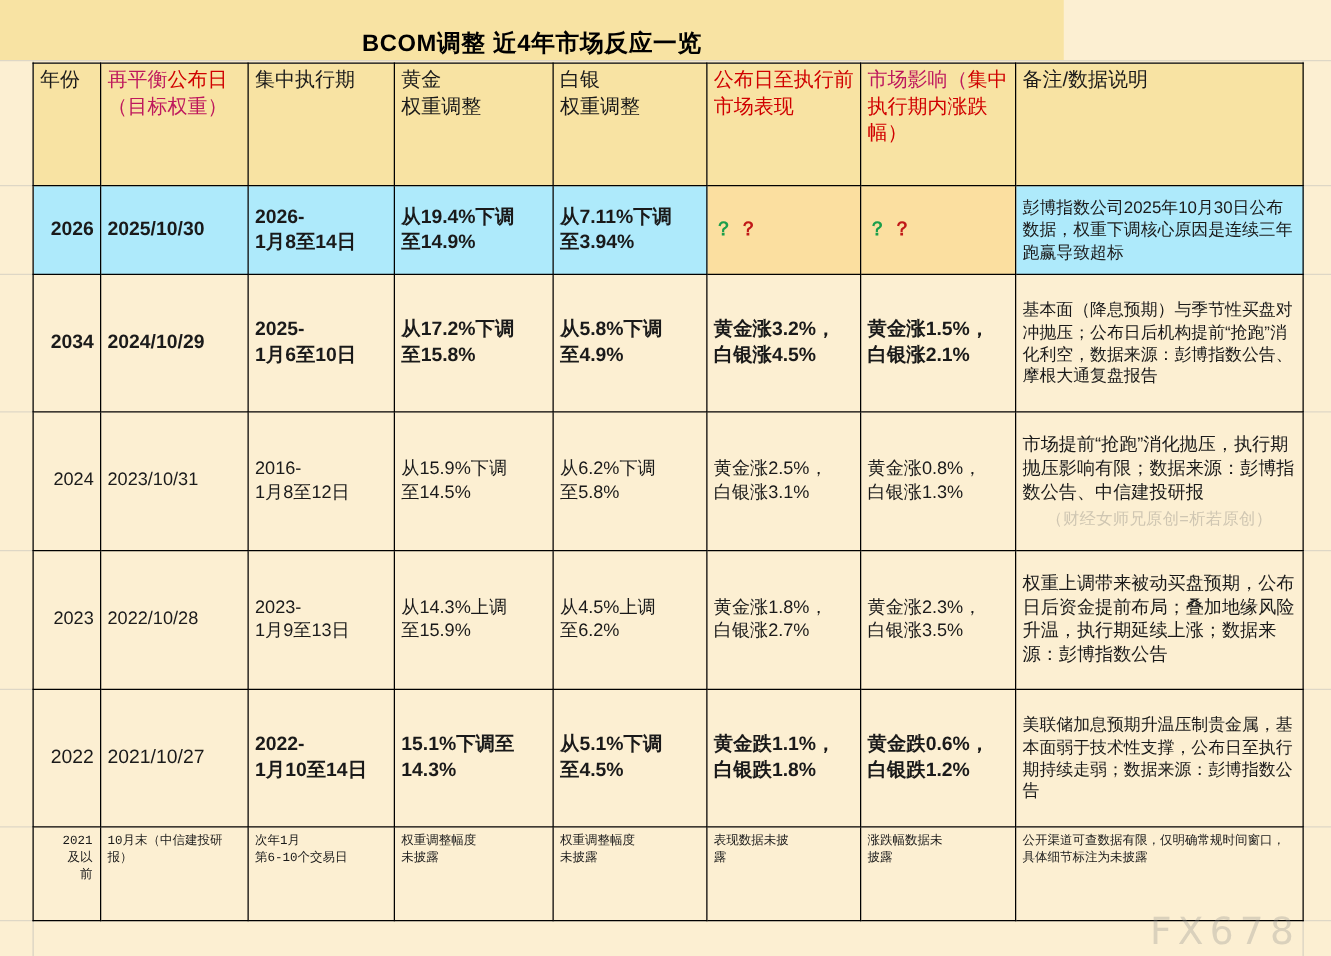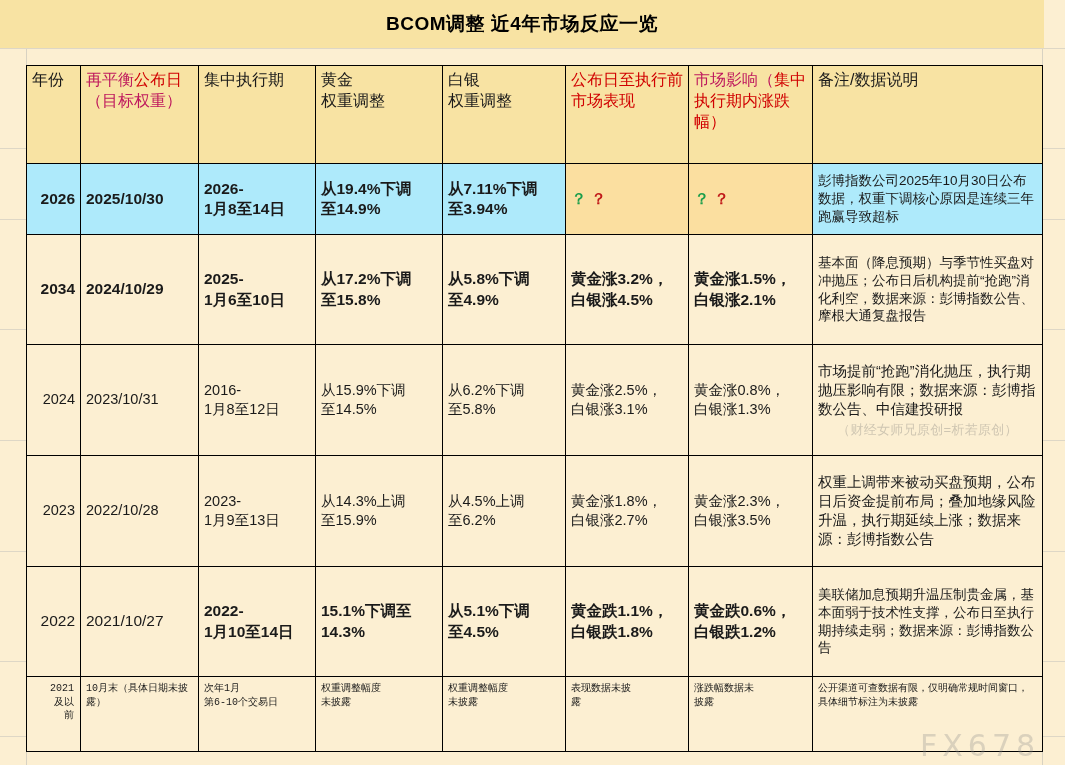--- a/index.html
+++ b/index.html
@@ -21,25 +21,25 @@
     width: 1065px;
     height: 765px;
     background: #fcefd2;
   }
 
   
   #title-bar {
     position: absolute;
     left: 0;
     top: 0;
-    width: 1044px;
+    width: 851px;
     height: 48px;
     background: #f8e3a3;
     display: flex;
-    align-items: center;
+    align-items: flex-end;
     justify-content: center;
     box-sizing: border-box;
   }
   #title-bar .title-text {
     font-size: 19px;
     font-weight: bold;
     color: #000000;
     letter-spacing: .5px;
     white-space: nowrap;
   }
@@ -72,21 +72,20 @@
     height: 1px;
     background: #ded7c6;
   }
 
   
   #tbl-wrap {
     position: absolute;
     left: 26px;
     top: 50px;
     width: 1016px;
-    margin-top: 15px;
   }
   table.grid {
     border-collapse: collapse;
     table-layout: fixed;
     width: 1016px;
     background: #fcefd2;
   }
   table.grid td {
     border: 1px solid #000000;
     vertical-align: middle;
@@ -394,21 +393,21 @@
         </td>
         <td class="note">美联储加息预期升温压制贵金属，基本面弱于技术性支撑，公布日至执行期持续走弱；数据来源：彭博指数公告</td>
       </tr>
 
       <tr class="rlast" style="height:75px">
         <td class="yr">
           <span class="cellline">2021</span>
           <span class="cellline">及以</span>
           <span class="cellline">前</span>
         </td>
-        <td>10月末（具体日期未披露）</td>
+        <td>10月末（中信建投研报）</td>
         <td>
           <span class="cellline">次年1月</span>
           <span class="cellline">第6-10个交易日</span>
         </td>
         <td class="c-black">
           <span class="cellline">权重调整幅度</span>
           <span class="cellline">未披露</span>
         </td>
         <td class="c-black">
           <span class="cellline">权重调整幅度</span>

